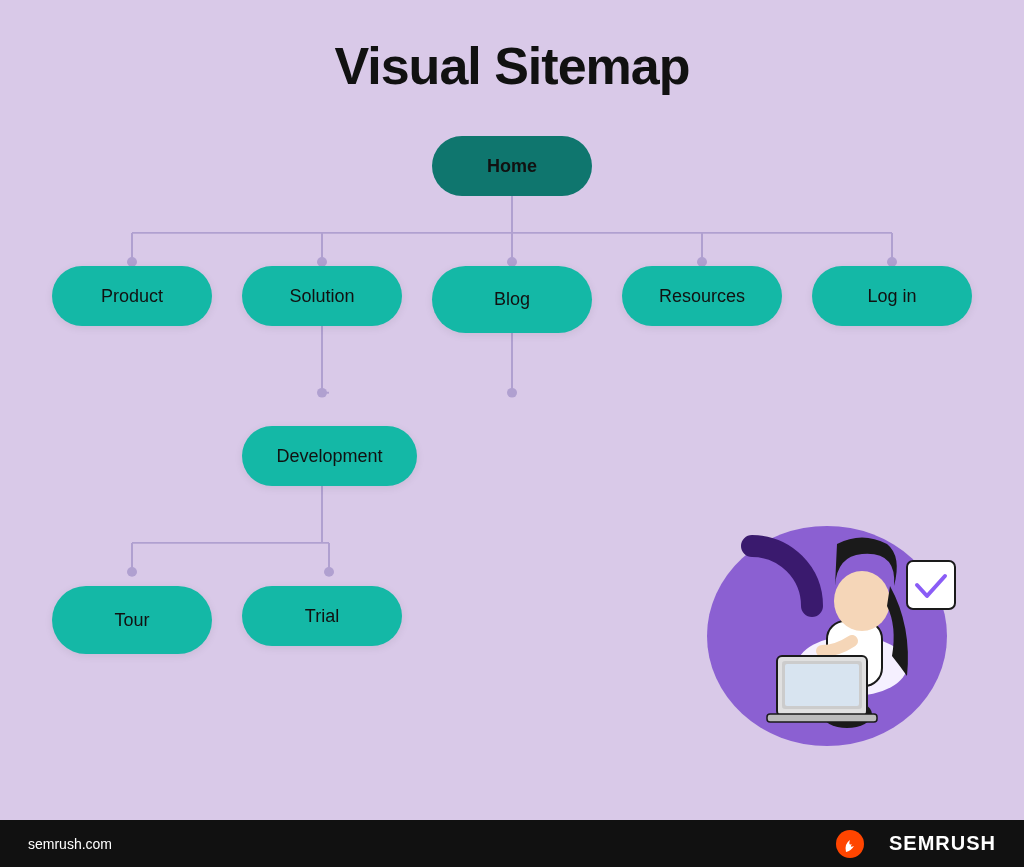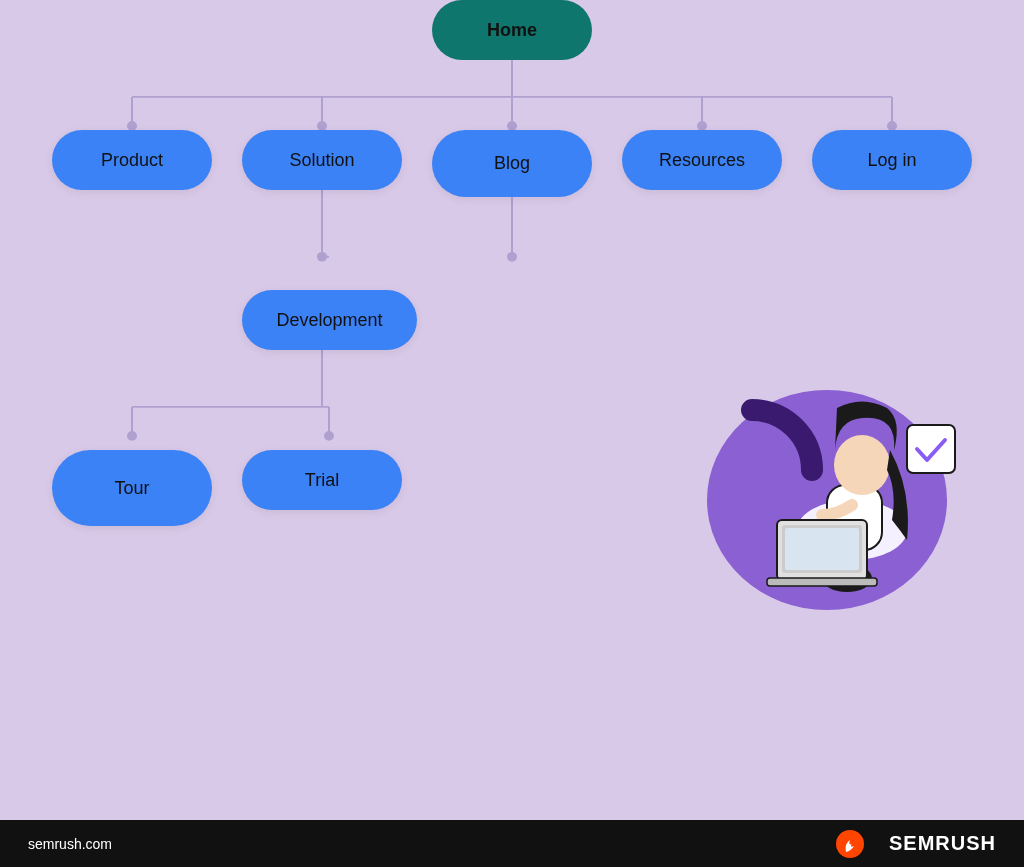--- a/index.html
+++ b/index.html
@@ -55,21 +55,21 @@
       width: 160px;
       height: 60px;
       top: 0;
       left: 50%;
       transform: translateX(-50%);
       color: #111;
       font-weight: 600;
     }
 
     .node-white {
-      background: #3b82f6;
+      background: #14b8a6;
       border: none;
       box-shadow: 0 2px 8px rgba(0,0,0,0.08);
     }
 
     .node-product {
       width: 160px;
       height: 60px;
       top: 130px;
       left: 20px;
     }
@@ -111,21 +111,21 @@
 
     .node-latestpost {
       width: 175px;
       height: 60px;
       top: 290px;
       left: 400px;
     }
 
     .node-tour {
       width: 160px;
-      height: 76px;
+      height: 68px;
       top: 450px;
       left: 20px;
     }
 
     .node-trial {
       width: 160px;
       height: 60px;
       top: 450px;
       left: 210px;
     }
@@ -179,20 +179,21 @@
 
     .semrush-logo-icon {
       width: 28px;
       height: 28px;
     }
   </style>
 </head>
 <body>
 
 <div class="main-container">
+  <h1 class="title">Visual Sitemap</h1>
 
   <div class="sitemap">
 
     <svg class="lines-svg" viewBox="0 0 960 640" preserveAspectRatio="none">
 
       <line x1="480" y1="60" x2="480" y2="100" stroke="#b0a0d0" stroke-width="2"></line>
 
       <line x1="100" y1="100" x2="860" y2="100" stroke="#b0a0d0" stroke-width="2"></line>
 
       <line x1="100" y1="100" x2="100" y2="130" stroke="#b0a0d0" stroke-width="2"></line>

